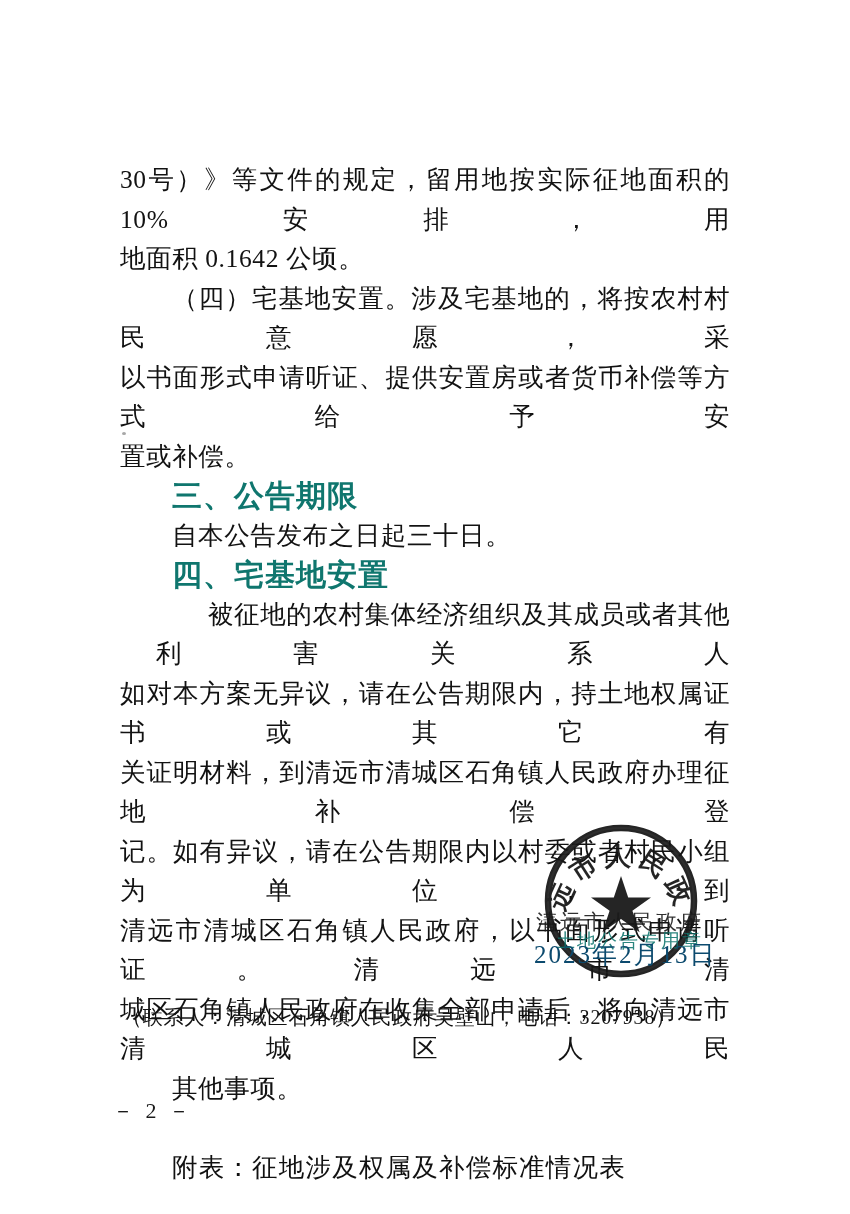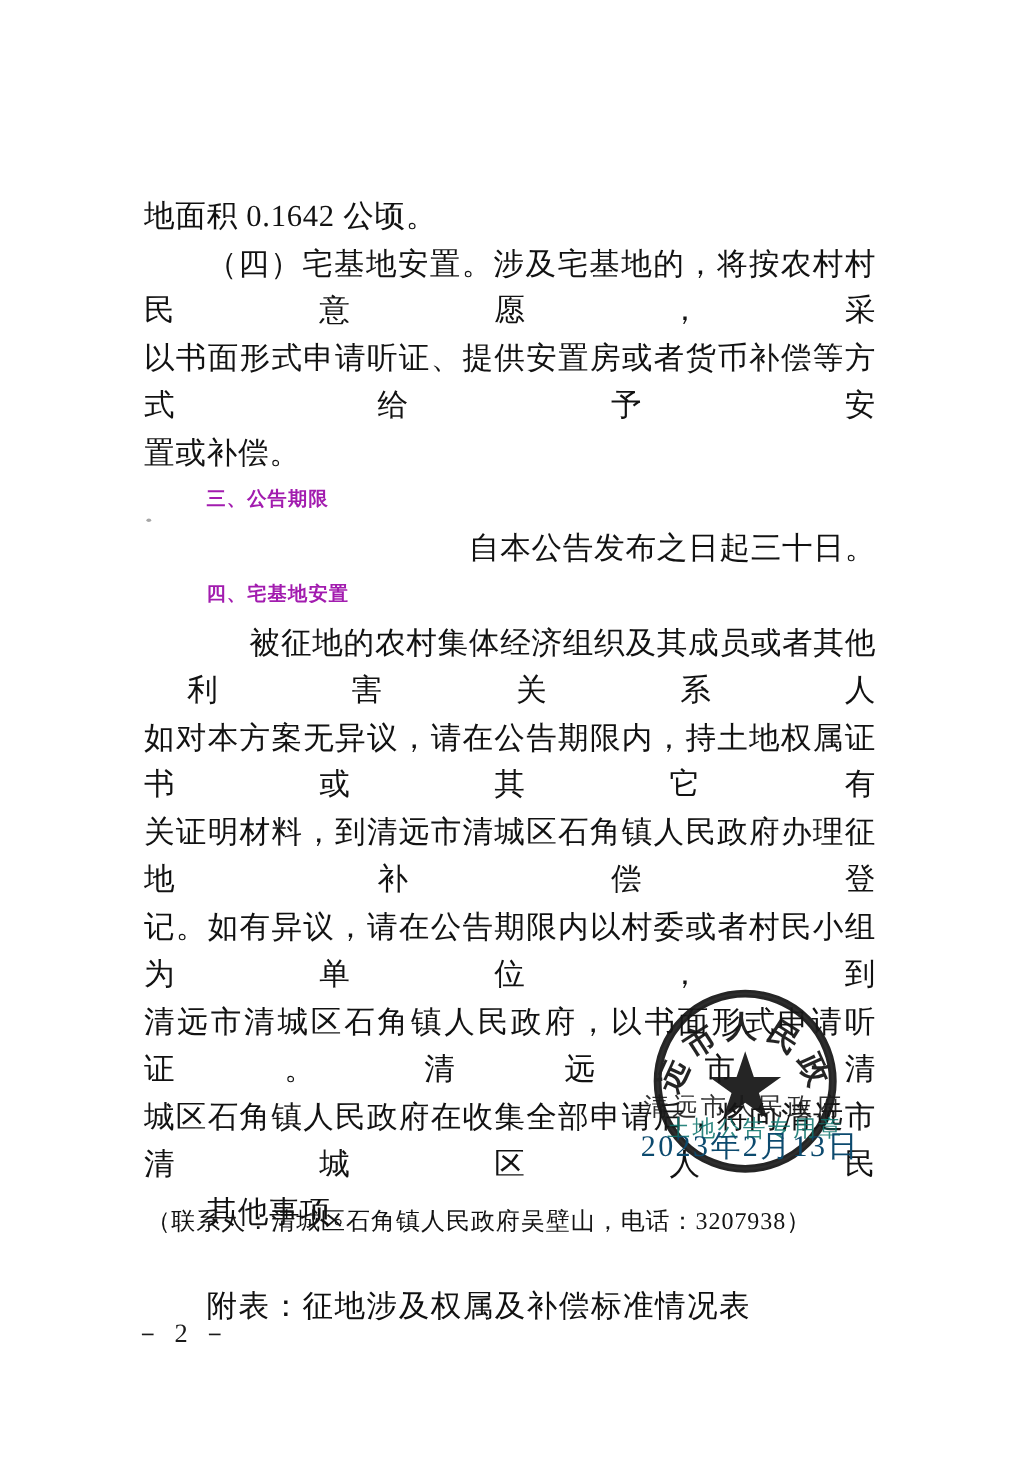--- a/index.html
+++ b/index.html
@@ -40,24 +40,24 @@
   
   .line.just {
     white-space: normal;
     text-align: justify;
     text-align-last: justify;
   }
 
   .heading {
     font-family: "Liberation Sans", "DejaVu Sans", sans-serif;
     font-weight: bold;
-    font-size: 16px;
+    font-size: 30px;
     line-height: 39.5px;
     letter-spacing: 1px;
-    color: #a21caf;
+    color: #0f766e;
     padding-left: 52px;
     white-space: pre;
   }
 
   .spacer {
     height: 39.5px;
   }
 
   .attach-line {
     font-size: 25.5px;
@@ -147,28 +147,29 @@
     white-space: pre;
   }
 </style>
 </head>
 <body>
 
 <div class="page">
 
   <div class="doc-body">
 
+    <div class="line just">30号）》等文件的规定，留用地按实际征地面积的10%安排，用</div>
     <div class="line">地面积 0.1642 公顷。</div>
 
     <div class="line just" style="text-indent:52px;">（四）宅基地安置。涉及宅基地的，将按农村村民意愿，采</div>
     <div class="line just">以书面形式申请听证、提供安置房或者货币补偿等方式给予安</div>
     <div class="line">置或补偿。</div>
 
     <div class="heading">三、公告期限</div>
-    <div class="line" style="padding-left:52px;text-align:right;">自本公告发布之日起三十日。</div>
+    <div class="line" style="padding-left:52px;">自本公告发布之日起三十日。</div>
 
     <div class="heading">四、宅基地安置</div>
 
     <div class="line just" style="text-indent:52px;margin-left:36px;">被征地的农村集体经济组织及其成员或者其他利害关系人</div>
     <div class="line just">如对本方案无异议，请在公告期限内，持土地权属证书或其它有</div>
     <div class="line just">关证明材料，到清远市清城区石角镇人民政府办理征地补偿登</div>
     <div class="line just">记。如有异议，请在公告期限内以村委或者村民小组为单位，到</div>
     <div class="line just">清远市清城区石角镇人民政府，以书面形式申请听证。清远市清</div>
     <div class="line just">城区石角镇人民政府在收集全部申请后，将向清远市清城区人民</div>
 

